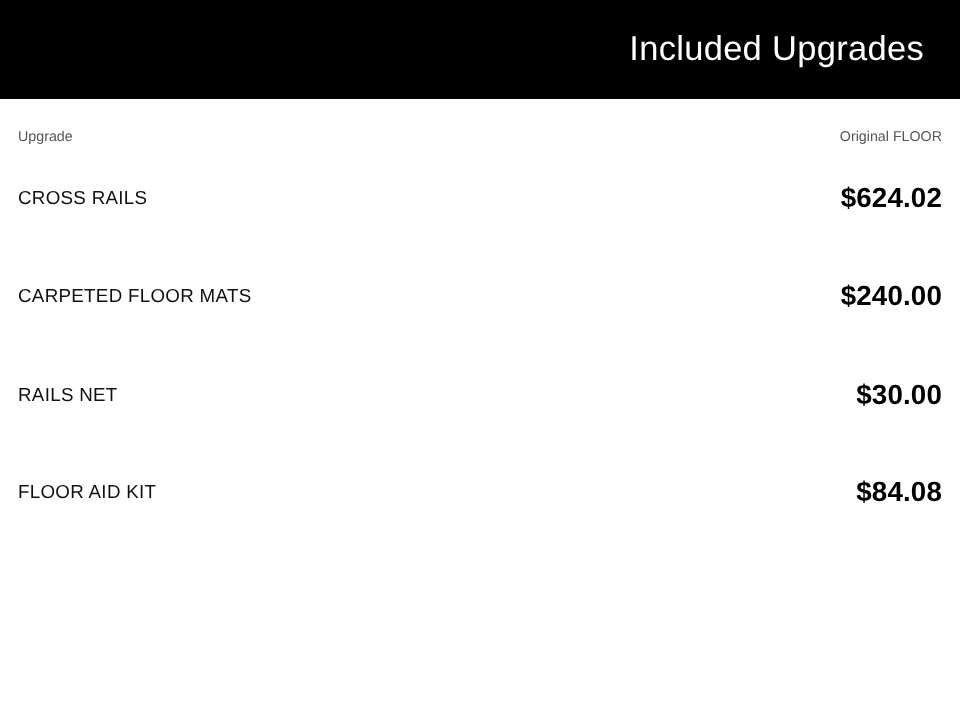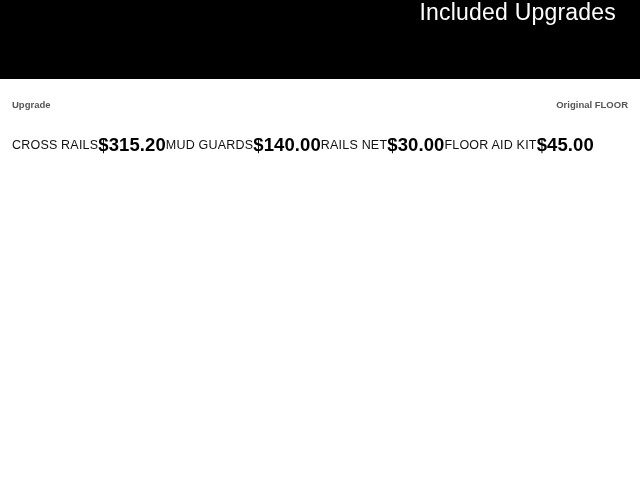--- a/index.html
+++ b/index.html
@@ -16,24 +16,24 @@
   }
   .page {
     width: 640px;
     height: 480px;
     position: relative;
     background: #ffffff;
     display: flex;
     flex-direction: column;
   }
   .header {
-    height: 79px;
+    height: 66px;
     background: #000000;
     display: flex;
-    align-items: flex-start;
+    align-items: center;
     justify-content: flex-end;
     padding-right: 24px;
     box-sizing: border-box;
     flex: 0 0 auto;
   }
   .header-title {
     color: #ffffff;
     font-size: 23px;
     font-weight: 400;
     letter-spacing: 0.2px;
@@ -49,25 +49,25 @@
   .col-head {
     display: flex;
     justify-content: space-between;
     align-items: baseline;
     padding-top: 20px;
     padding-bottom: 2px;
   }
   .col-head span {
     font-size: 9.5px;
     color: #555555;
-    font-weight: 700;
+    font-weight: 400;
   }
   .rows {
     display: flex;
-    flex-direction: row;
+    flex-direction: column;
     flex: 1 1 auto;
   }
   .row {
     display: flex;
     justify-content: space-between;
     align-items: center;
     height: 65.5px;
     box-sizing: border-box;
   }
   .row-label {
@@ -109,37 +109,37 @@
 
     <div class="col-head">
       <span>Upgrade</span>
       <span>Original FLOOR</span>
     </div>
 
     <div class="rows">
 
       <div class="row">
         <div class="row-label">CROSS RAILS</div>
-        <div class="row-price">$315.20</div>
+        <div class="row-price">$624.02</div>
       </div>
 
+      <div class="row">
+        <div class="row-label">CARPETED FLOOR MATS</div>
+        <div class="row-price">$240.00</div>
+      </div>
 
-      <div class="row">
-        <div class="row-label">MUD GUARDS</div>
-        <div class="row-price">$140.00</div>
-      </div>
 
       <div class="row">
         <div class="row-label">RAILS NET</div>
         <div class="row-price">$30.00</div>
       </div>
 
       <div class="row">
         <div class="row-label">FLOOR AID KIT</div>
-        <div class="row-price">$45.00</div>
+        <div class="row-price">$84.08</div>
       </div>
 
     </div>
 
 
   </div>
 
   <div class="footer-space"></div>
 
 </div>

